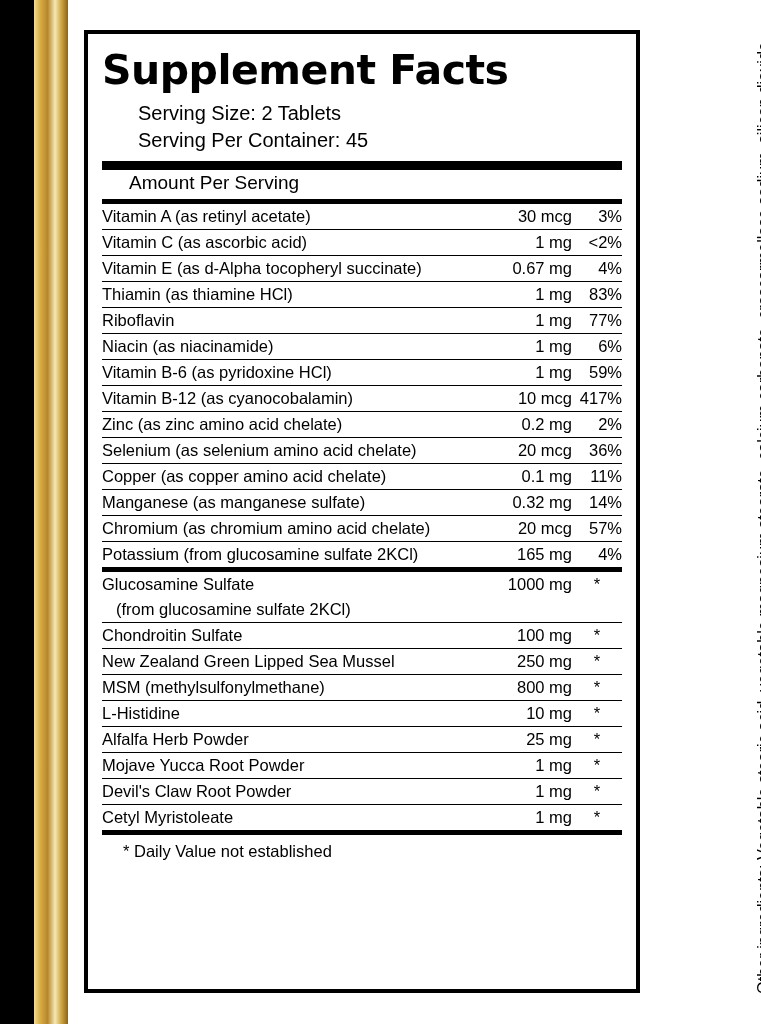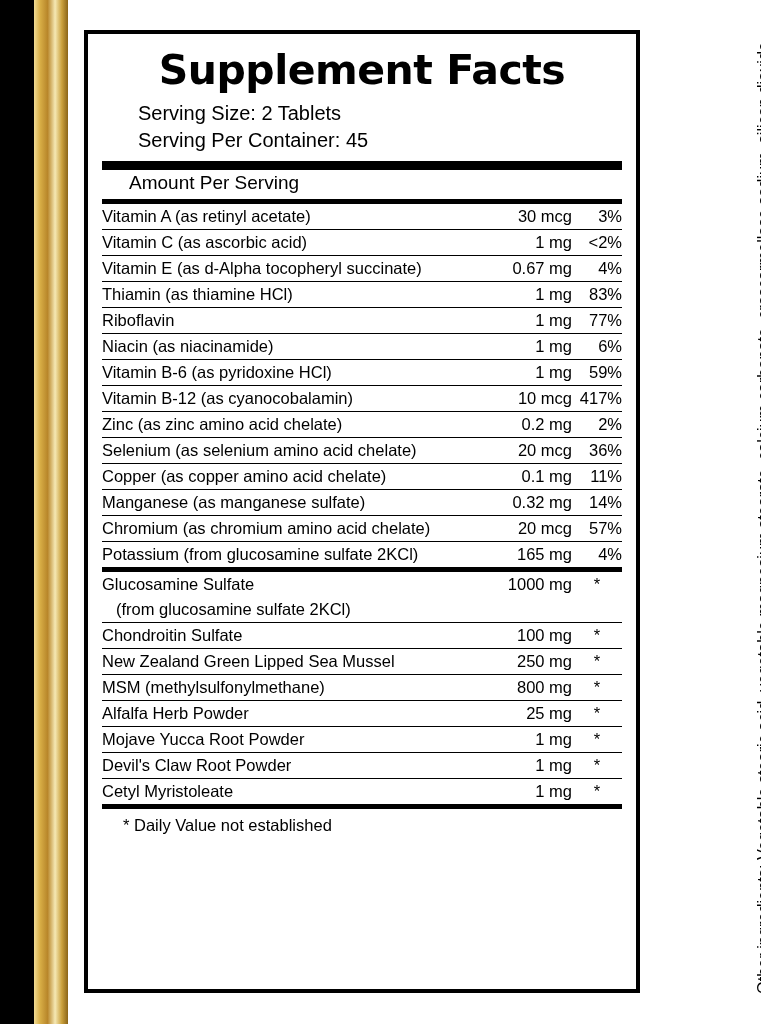--- a/index.html
+++ b/index.html
@@ -51,21 +51,20 @@
     left: 84px;
     top: 30px;
     width: 556px;
     height: 963px;
     border: 4px solid #000000;
     background: #ffffff;
     box-sizing: border-box;
     padding: 6px 14px 0 14px;
   }
   .sf-title {
-    text-align: center;
     font-size: 41px;
     font-weight: bold;
     letter-spacing: -0.5px;
     line-height: 1.12;
     margin: 8px 0 6px 0;
     font-family: "DejaVu Sans", sans-serif;
   }
   .sf-serving {
     font-size: 20px;
     line-height: 1.34;
@@ -267,20 +266,25 @@
           <td class="nm">New Zealand Green Lipped Sea Mussel</td>
           <td class="amt">250 mg</td>
           <td class="star">*</td>
         </tr>
         <tr>
           <td class="nm">MSM (methylsulfonylmethane)</td>
           <td class="amt">800 mg</td>
           <td class="star">*</td>
         </tr>
         <tr>
+          <td class="nm">L-Histidine</td>
+          <td class="amt">10 mg</td>
+          <td class="star">*</td>
+        </tr>
+        <tr>
           <td class="nm">Alfalfa Herb Powder</td>
           <td class="amt">25 mg</td>
           <td class="star">*</td>
         </tr>
         <tr>
           <td class="nm">Mojave Yucca Root Powder</td>
           <td class="amt">1 mg</td>
           <td class="star">*</td>
         </tr>
         <tr>

